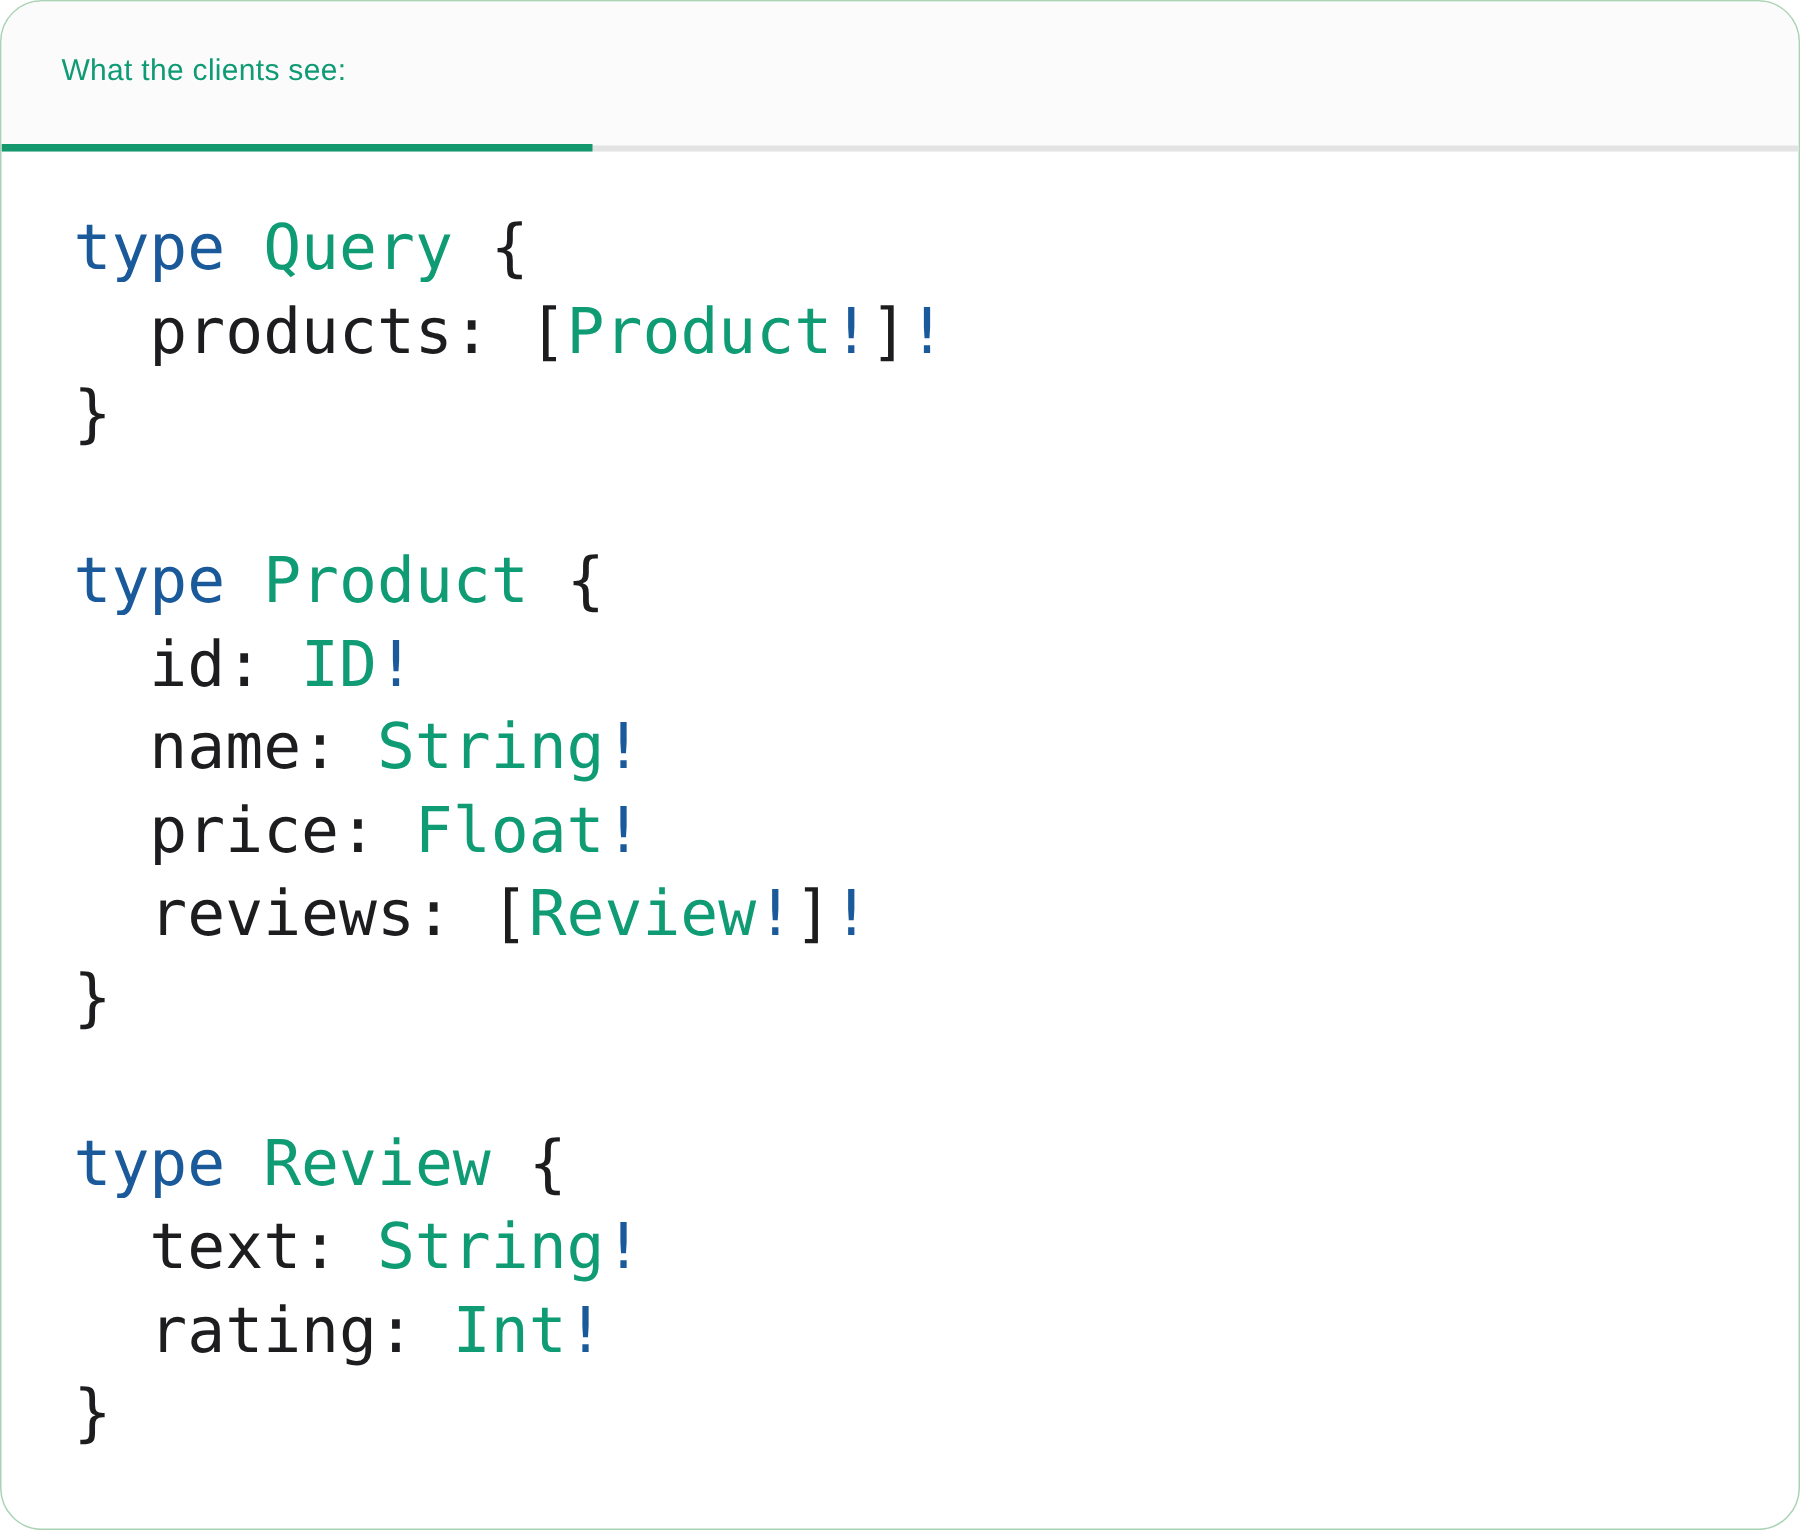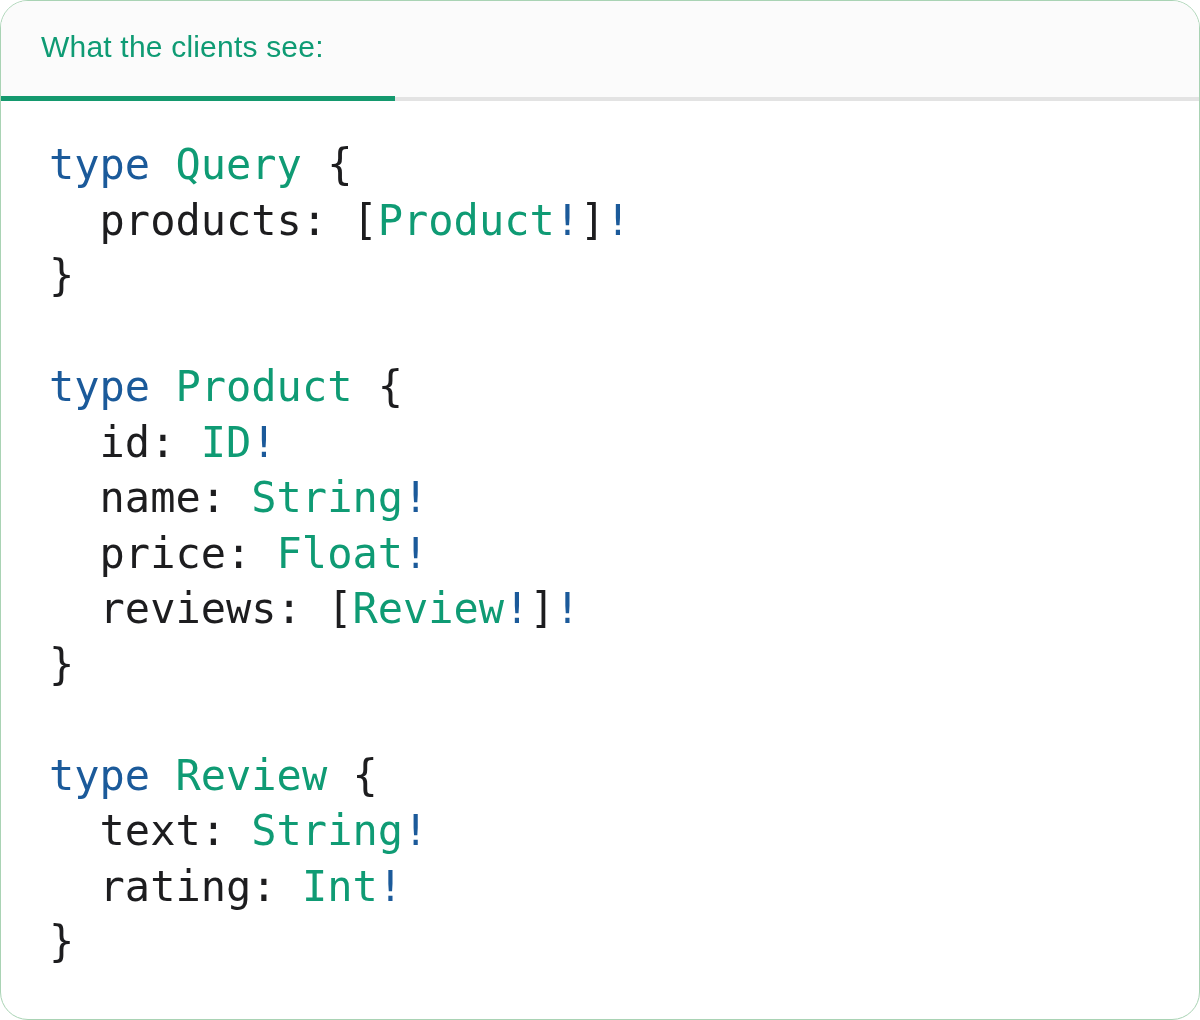--- a/index.html
+++ b/index.html
@@ -29,21 +29,21 @@
   .tab-bar {
     position: relative;
     height: 100px;
     background: var(--header-bg);
     display: flex;
     align-items: center;
   }
   .tab {
     padding-left: 40px;
     padding-bottom: 8px;
-    font-size: 30px;
+    font-size: 20px;
     font-weight: 500;
     letter-spacing: 0.2px;
     color: var(--teal);
     background: transparent;
     border: none;
     font-family: "Liberation Sans", sans-serif;
     cursor: pointer;
   }
   .underline-track {
     position: absolute;

